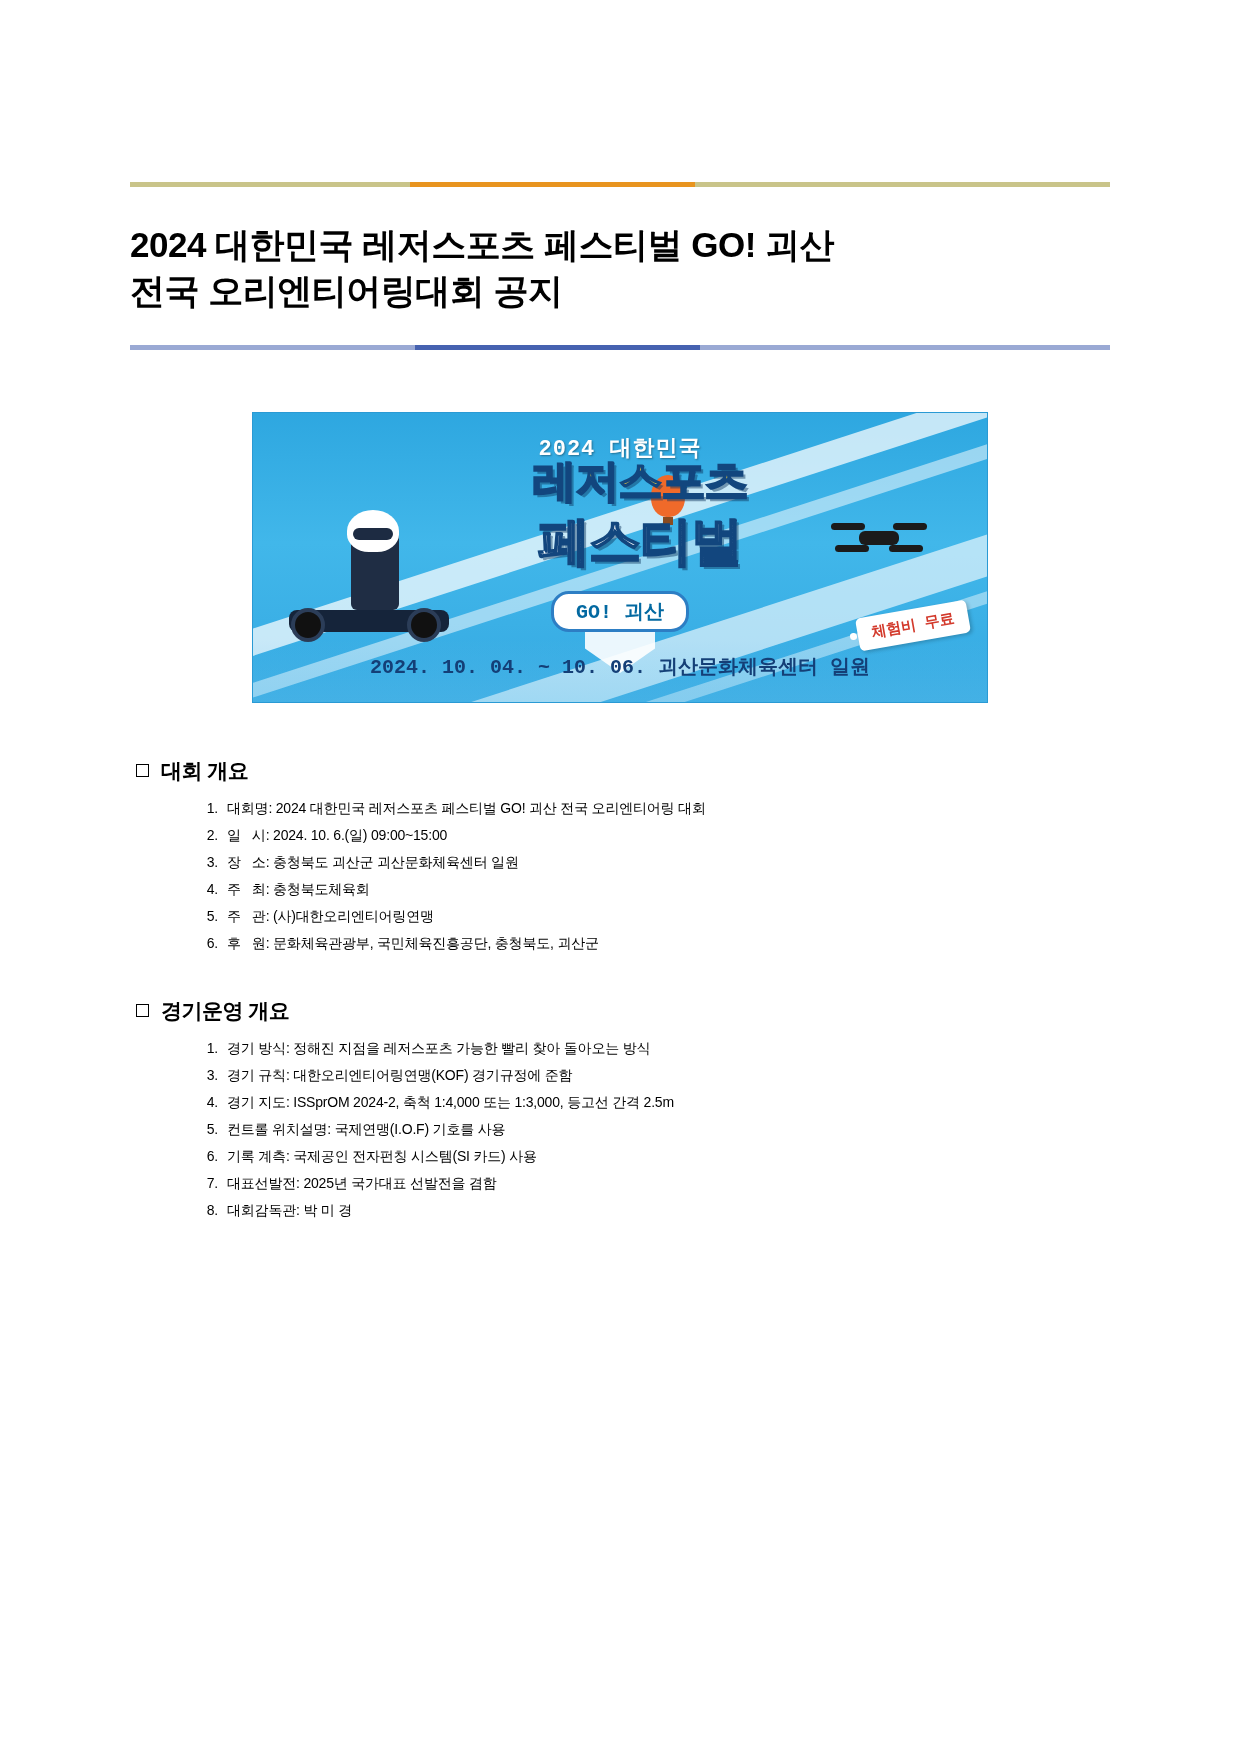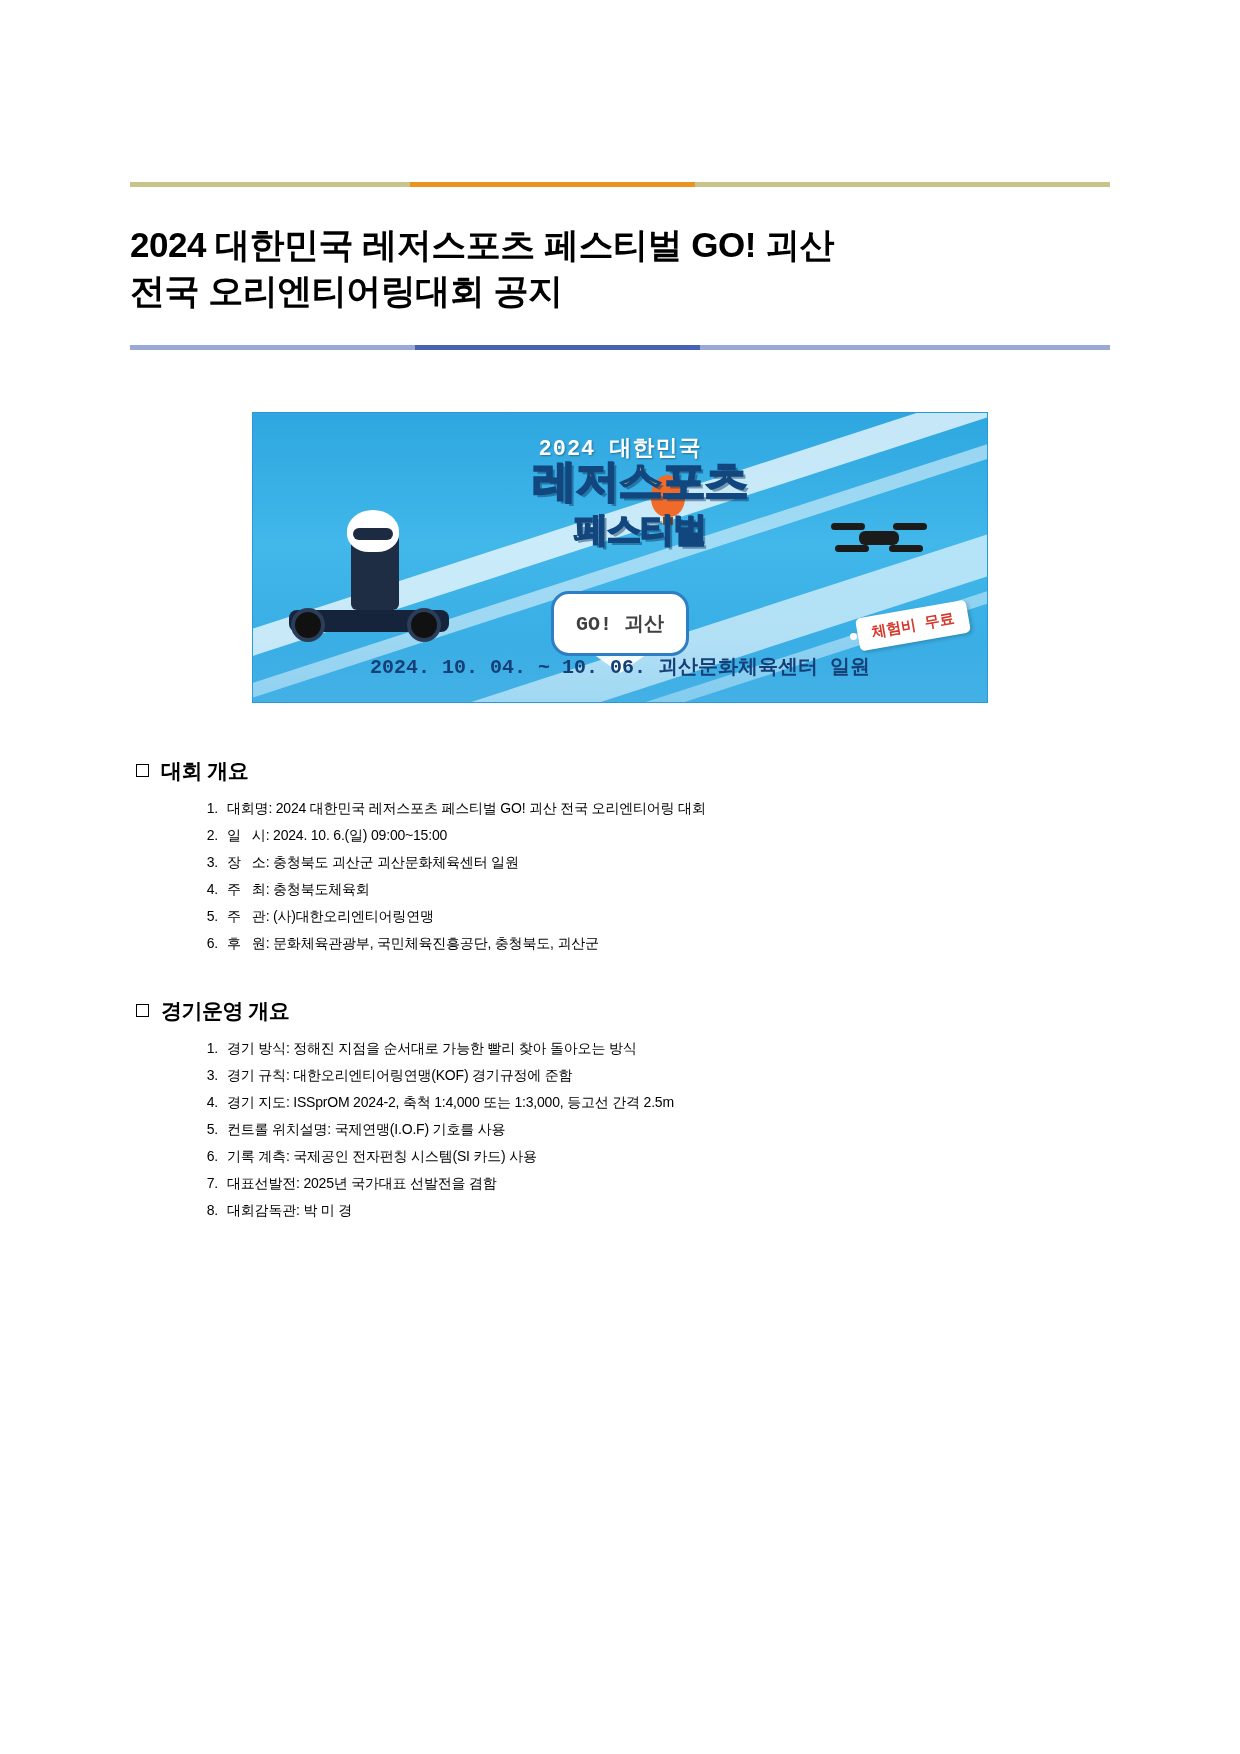--- a/index.html
+++ b/index.html
@@ -120,39 +120,39 @@
     display: block;
     font-size: 44px;
     font-weight: bold;
     color: #ffd83b;
     -webkit-text-stroke: 2px #12467e;
     text-shadow: 3px 3px 0 rgba(10,50,90,.45);
     letter-spacing: -1px;
   }
   .poster .logo-main .l2 {
     display: block;
-    font-size: 34px;
+    font-size: 52px;
     font-weight: bold;
     color: #ffffff;
     -webkit-text-stroke: 2px #12467e;
     text-shadow: 3px 3px 0 rgba(10,50,90,.45);
     letter-spacing: -1px;
     margin-top: -4px;
   }
 
   .poster .badge-go {
     position: absolute;
     left: 50%;
     transform: translateX(-50%);
     top: 178px;
     background: #ffffff;
-    color: #404040;
+    color: #0369a1;
     font-size: 20px;
     font-weight: bold;
-    padding: 16px 22px;
+    padding: 4px 22px;
     border-radius: 18px;
     border: 3px solid #2d7ec4;
     white-space: nowrap;
   }
 
   .poster .shield {
     position: absolute;
     left: 50%;
     transform: translateX(-50%);
     top: 206px;
@@ -428,21 +428,21 @@
         <li><span class="num">6.</span><span>후   원: 문화체육관광부, 국민체육진흥공단, 충청북도, 괴산군</span></li>
       </ol>
     </section>
 
     <section class="section">
       <div class="section-head">
         <span class="bullet"></span>
         <span>경기운영 개요</span>
       </div>
       <ol class="items">
-        <li><span class="num">1.</span><span>경기 방식: 정해진 지점을 순서대로 가능한 빨리 찾아 돌아오는 방식</span></li>
+        <li><span class="num">1.</span><span>경기 방식: 정해진 지점을 레저스포츠 가능한 빨리 찾아 돌아오는 방식</span></li>
         <li><span class="num">3.</span><span>경기 규칙: 대한오리엔티어링연맹(KOF) 경기규정에 준함</span></li>
         <li><span class="num">4.</span><span>경기 지도: ISSprOM 2024-2, 축척 1:4,000 또는 1:3,000, 등고선 간격 2.5m</span></li>
         <li><span class="num">5.</span><span>컨트롤 위치설명: 국제연맹(I.O.F) 기호를 사용</span></li>
         <li><span class="num">6.</span><span>기록 계측: 국제공인 전자펀칭 시스템(SI 카드) 사용</span></li>
         <li><span class="num">7.</span><span>대표선발전: 2025년 국가대표 선발전을 겸함</span></li>
         <li><span class="num">8.</span><span>대회감독관: 박 미 경</span></li>
       </ol>
     </section>
 
   </div>

